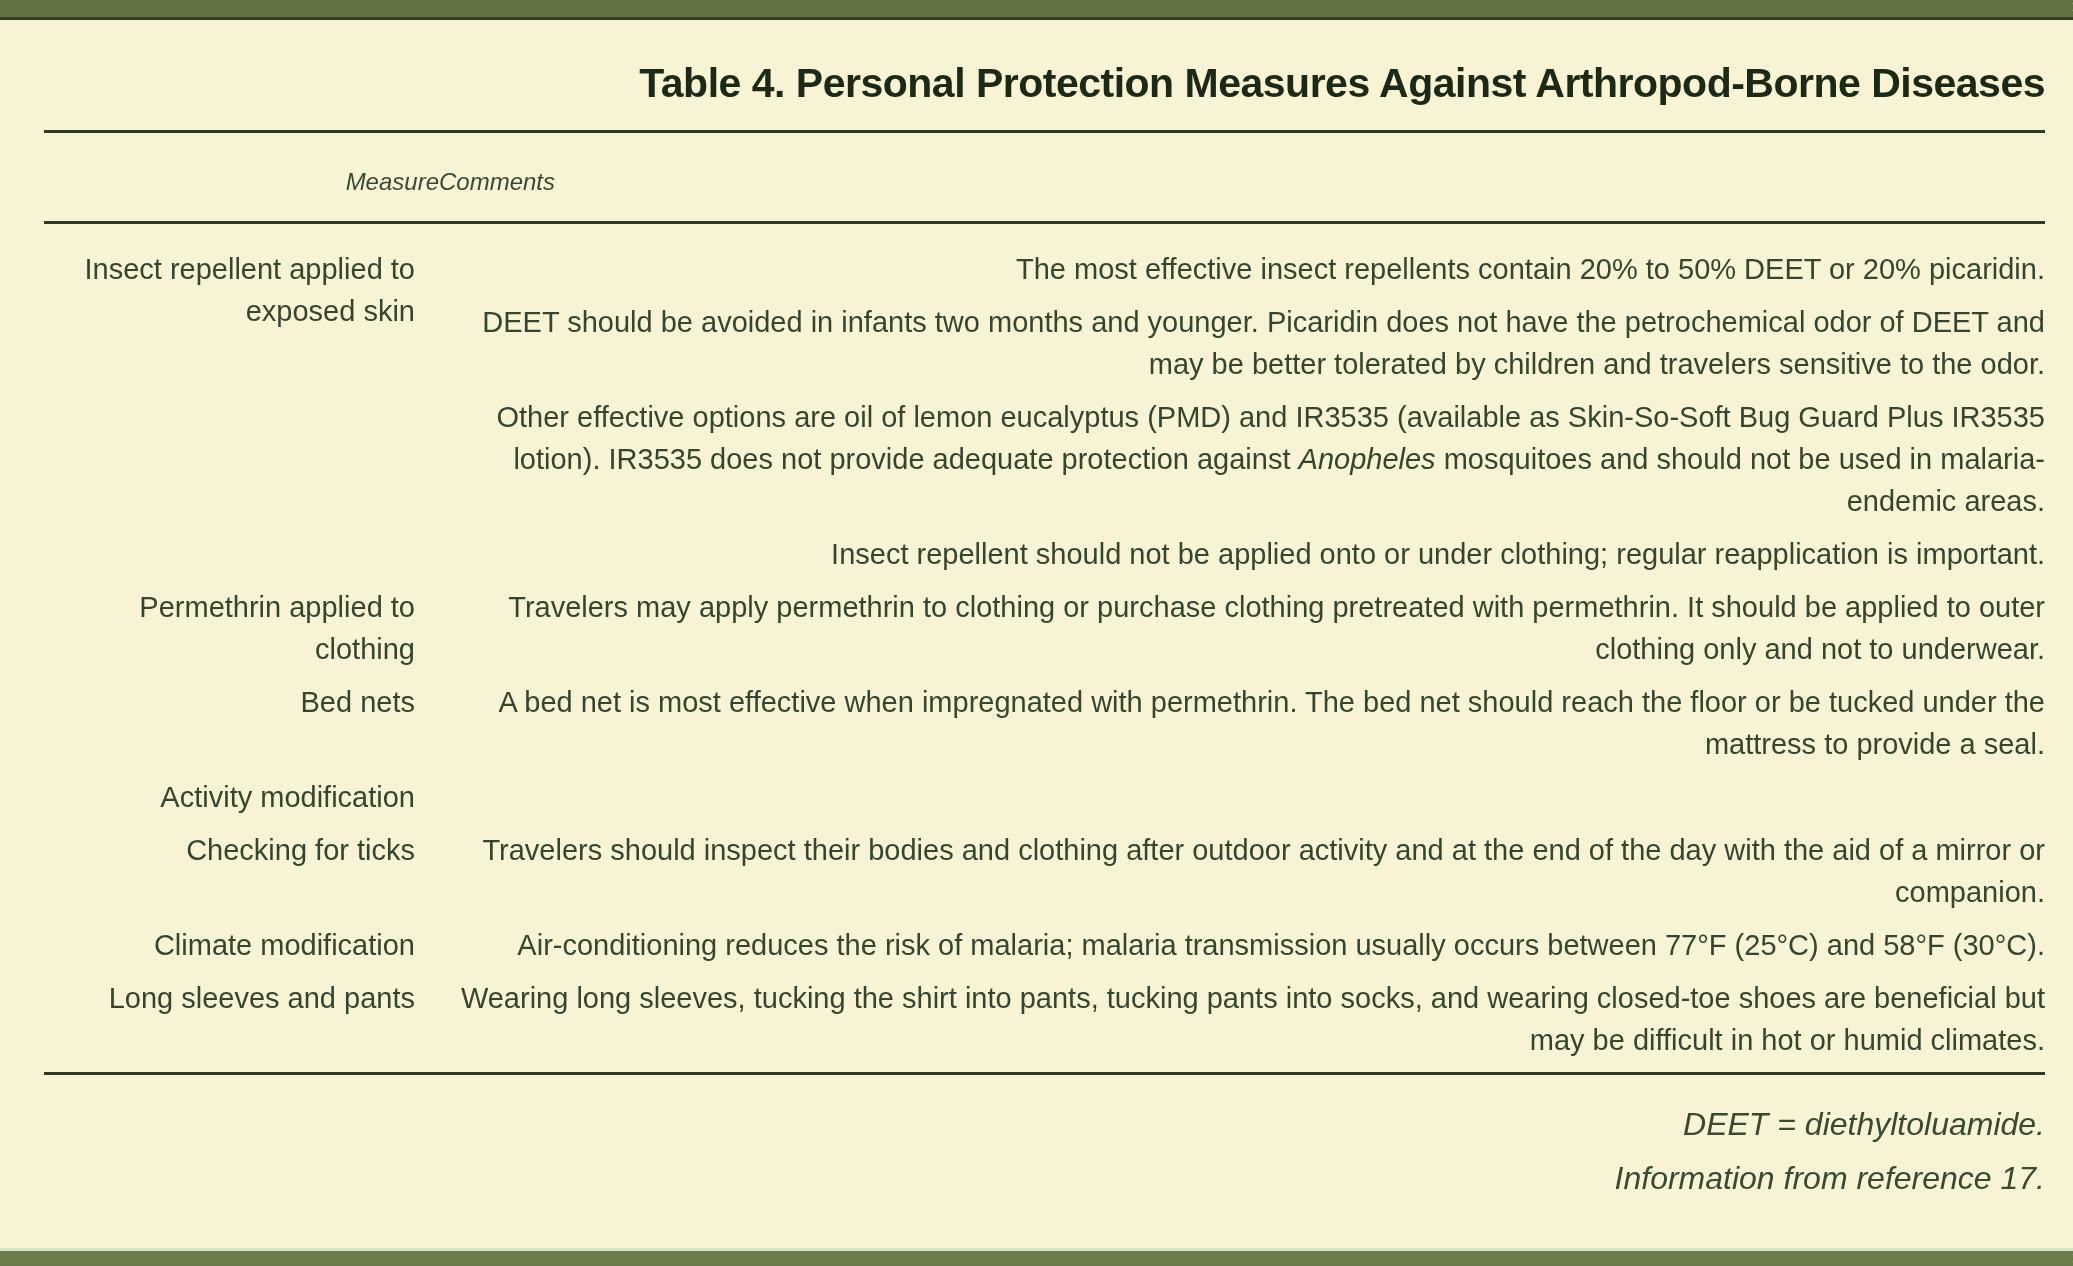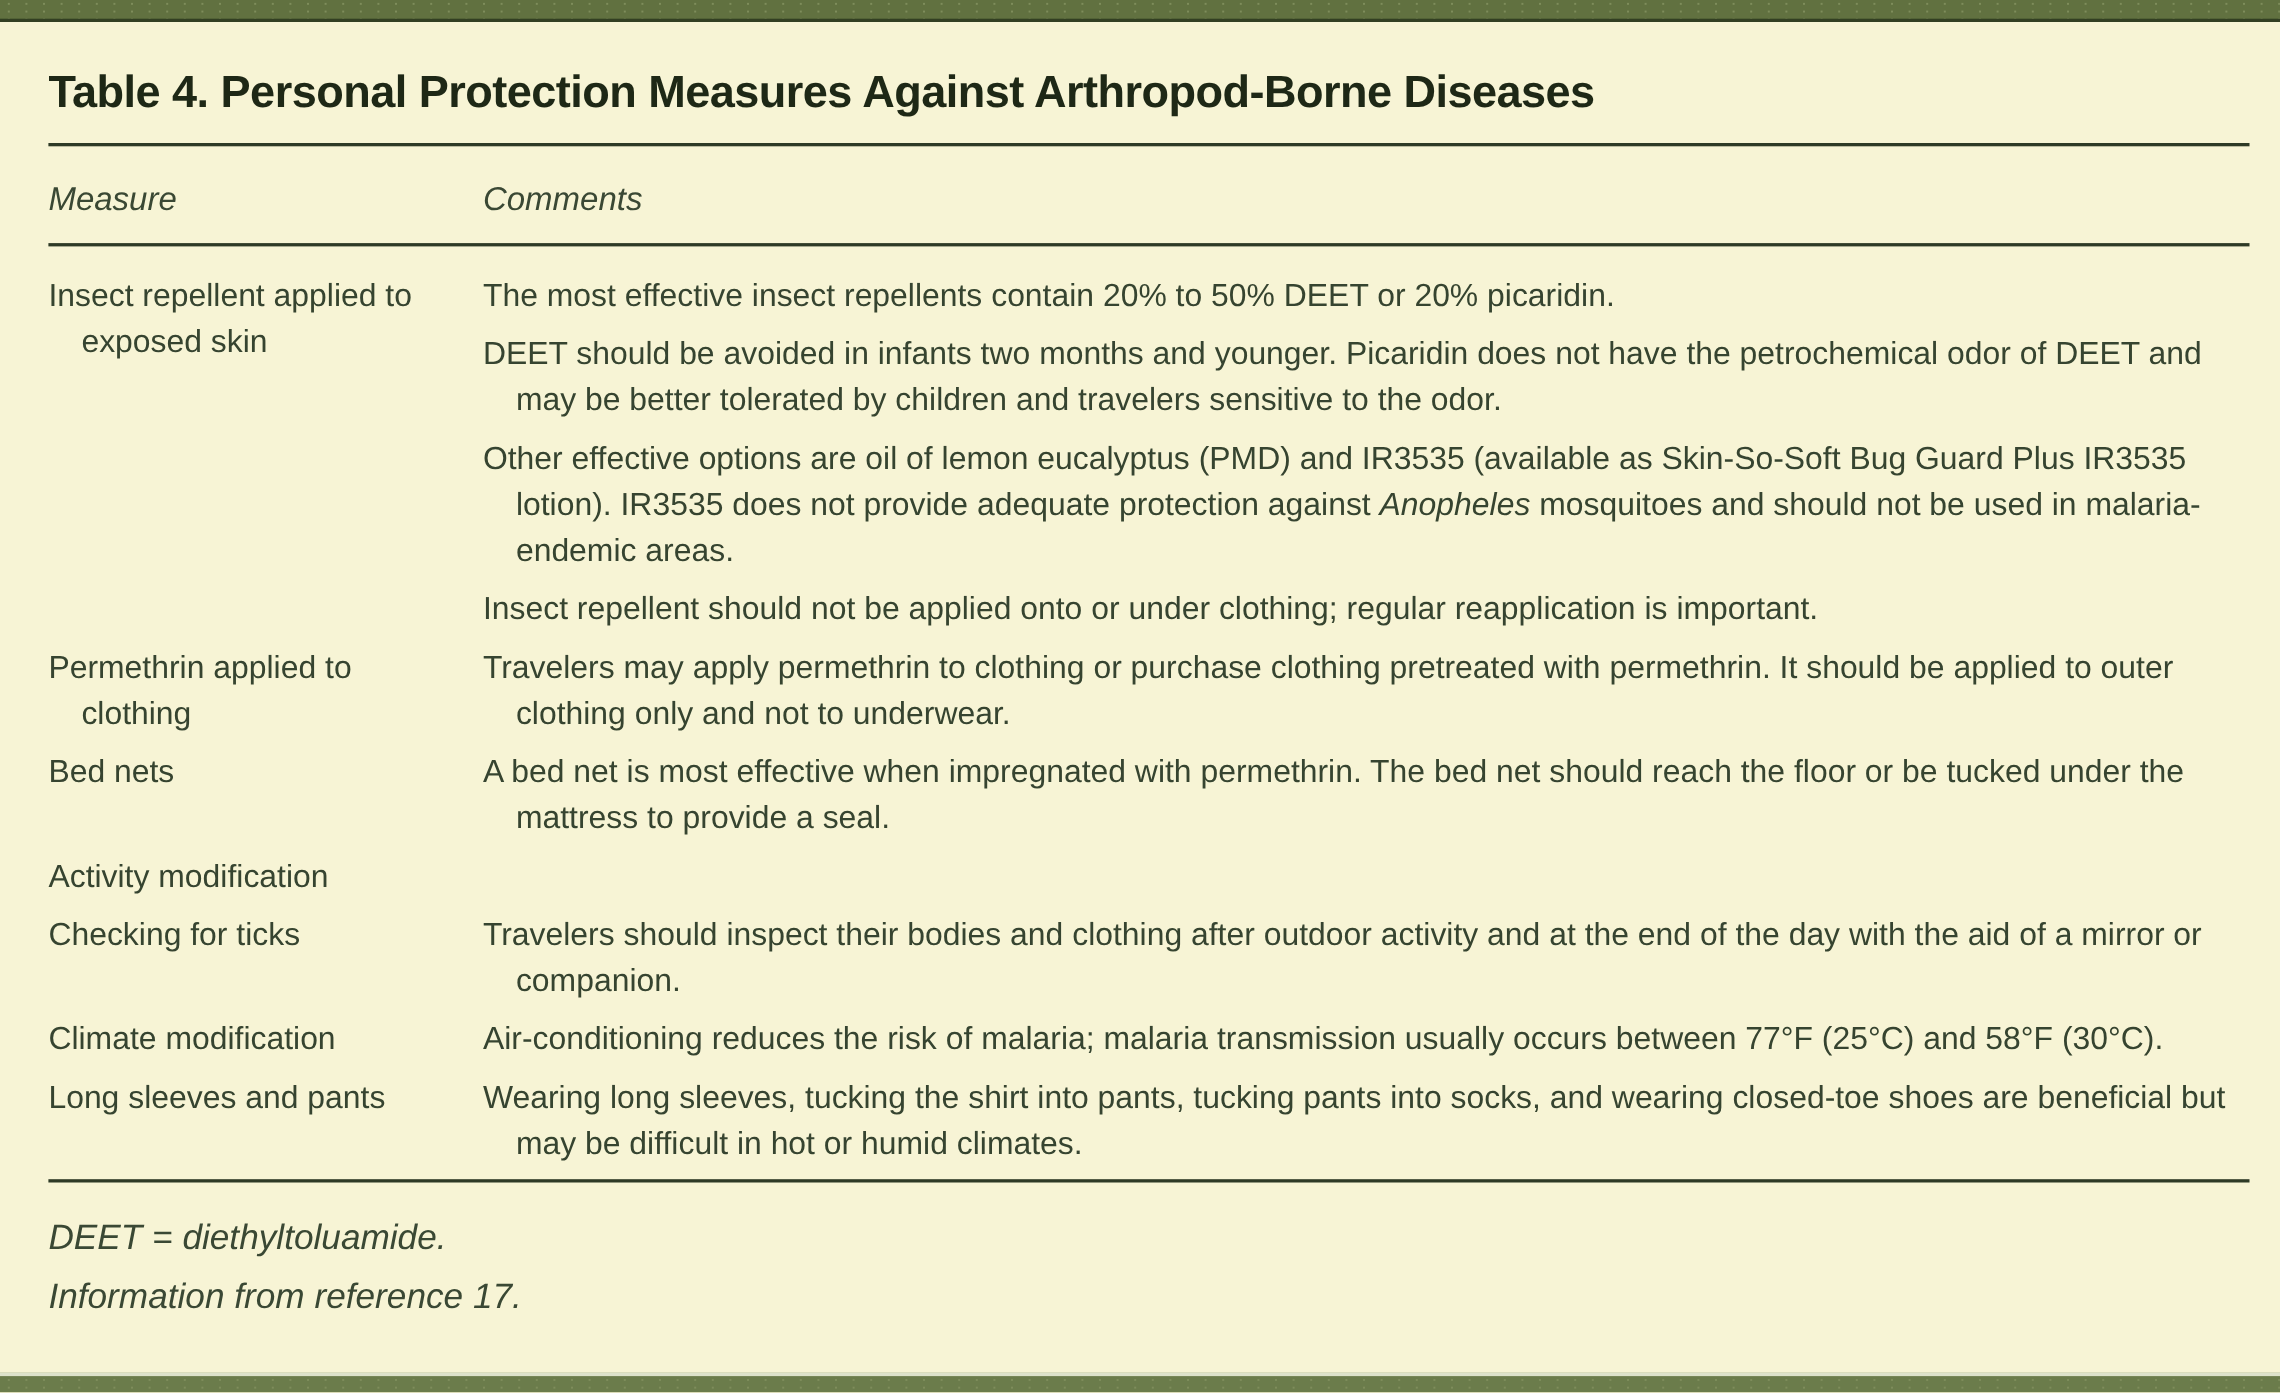--- a/index.html
+++ b/index.html
@@ -7,21 +7,21 @@
     --bar: #617140;
     --bar-dot: #7e8d5b;
     --bar-edge: #323f22;
     --bottombar: #6b7c4b;
     --bottombar-edge: #dde2cb;
     --rule: #2e3a26;
     --title-ink: #1e2816;
     --body-ink: #364430;
     --muted-ink: #3a4834;
   }
-  * { margin: 0; padding: 0; box-sizing: border-box; }
+  * { margin: 0; padding: 0; box-sizing: border-box; text-align: right; }
   html, body { background: #e9e6c8; }
   .page {
     position: relative;
     width: 2073px;
     height: 1266px;
     background: var(--bg);
     font-family: "Liberation Sans", sans-serif;
     overflow: hidden;
   }
   .topbar {
@@ -58,21 +58,21 @@
   }
   .rule {
     height: 3px;
     background: var(--rule);
   }
   .rule-title { margin-top: 24px; }
   .headers {
     display: flex;
     padding: 32px 0 22px 0;
     font-style: italic;
-    font-size: 30px;
+    font-size: 24px;
     line-height: 34px;
     color: var(--muted-ink);
   }
   .col-measure-head { width: 395px; flex: none; }
   .tbody { padding-top: 24px; }
   .trow { display: flex; }
   .measure {
     width: 395px;
     flex: none;
     padding-right: 24px;

